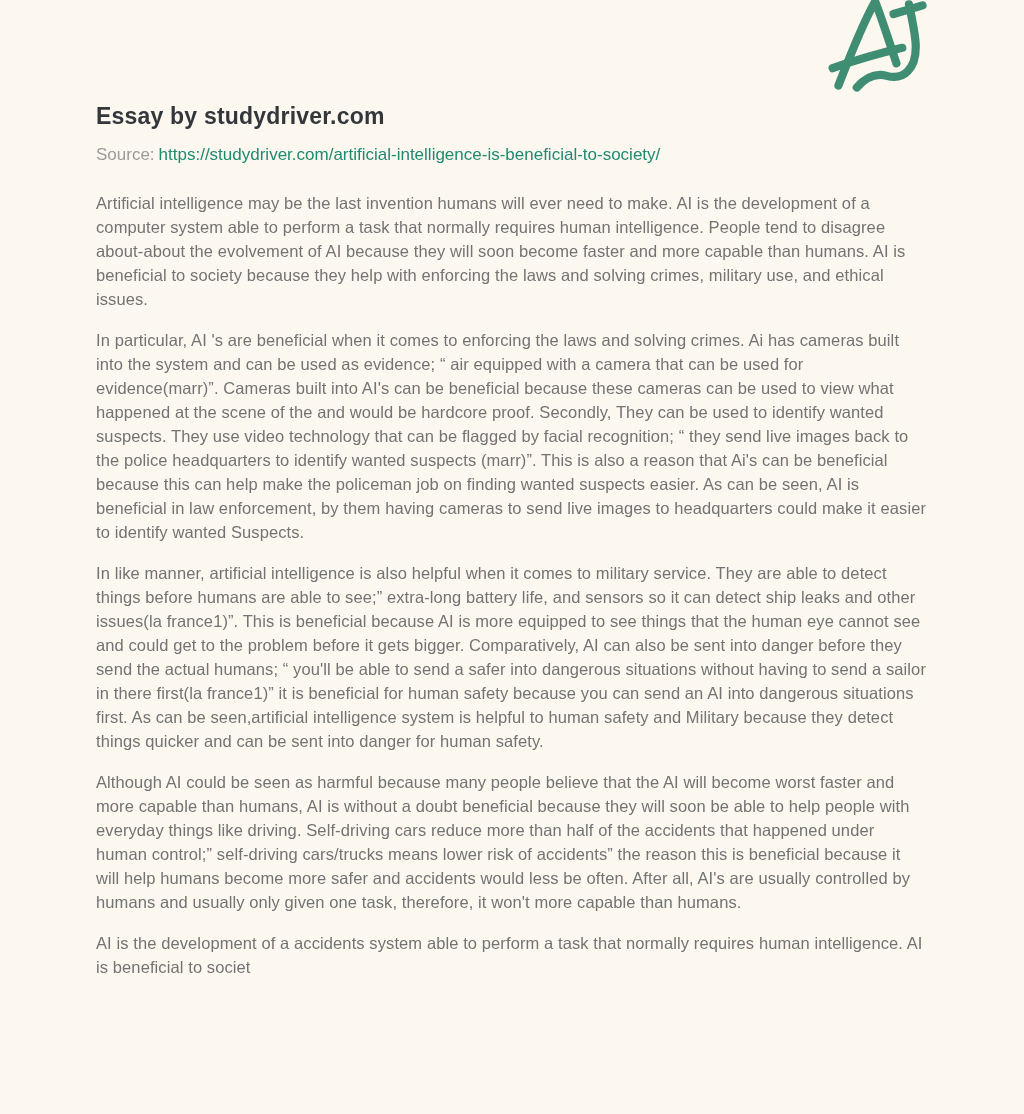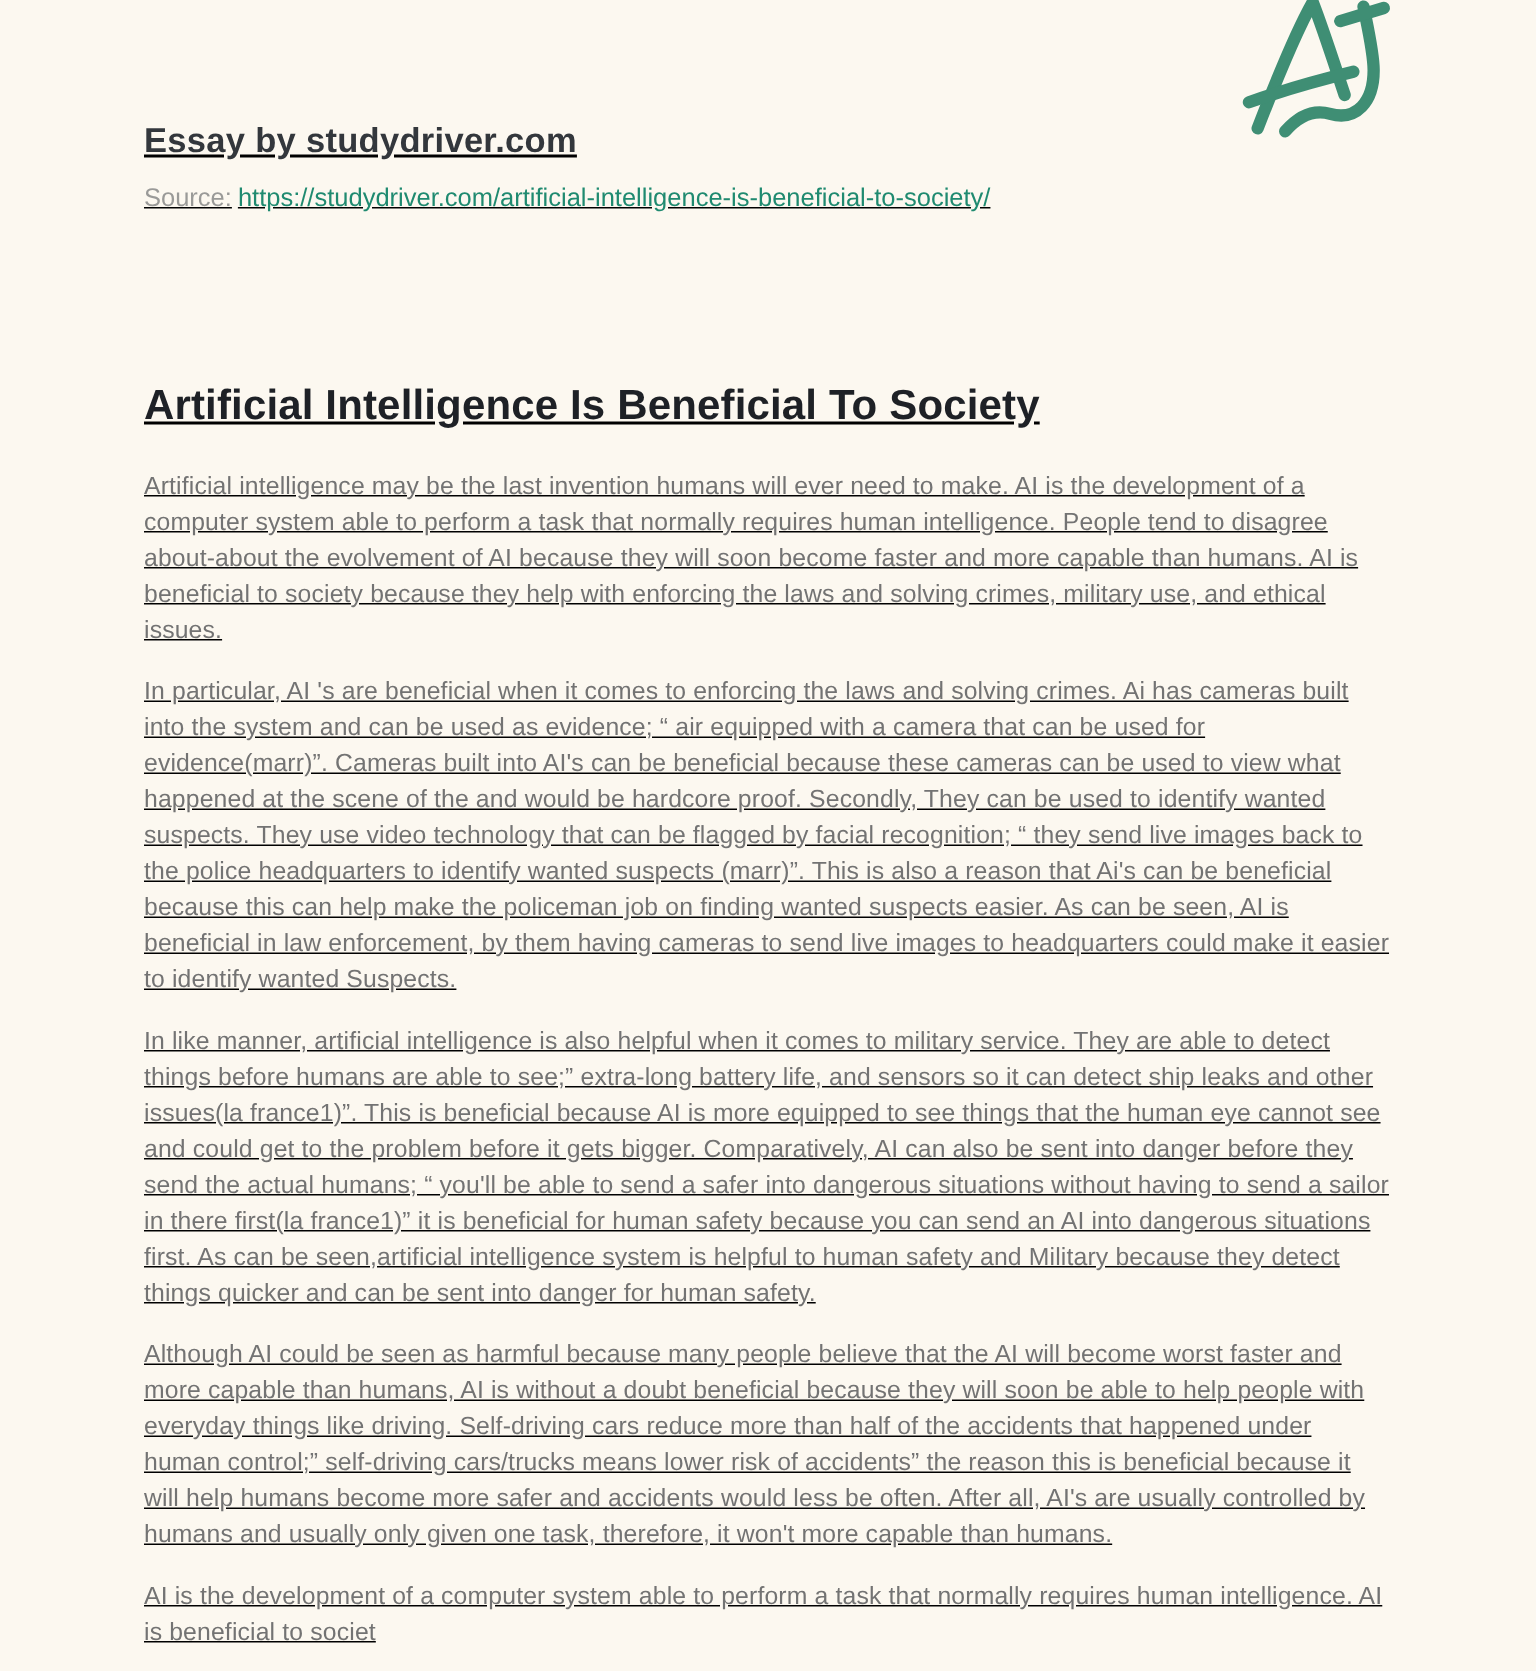--- a/index.html
+++ b/index.html
@@ -11,22 +11,21 @@
     height: 1114px;
     background: #fcf8f0;
     font-family: "Liberation Sans", "DejaVu Sans", sans-serif;
     overflow: hidden;
     position: relative;
   }
   .page {
     position: relative;
     width: 832px;
     margin: 0 auto;
-    padding-top: 80px;
-    text-decoration: underline;
+    padding-top: 103px;
   }
   .site-title {
     font-size: 23px;
     font-weight: 700;
     color: #33373c;
     letter-spacing: 0.2px;
     margin: 0;
   }
   .source-line {
     margin-top: 15px;
@@ -85,24 +84,23 @@
 
           <path d="M90 19 C 93 34, 97 51, 97 63 C 97 85, 85 98, 67 93 C 53 89, 43 97, 36 105"></path>
 
           <path d="M74 29 C 84 26, 94 23, 104 20"></path>
         </g>
       </svg>
     </div>
   </header>
 
   <article>
-    <h2 class="essay-title">Artificial Intelligence Is Beneficial To Society</h2>
 
     <div class="essay-body">
       <p>Artificial intelligence may be the last invention humans will ever need to make. AI is the development of a computer system able to perform a task that normally requires human intelligence. People tend to disagree about-about the evolvement of AI because they will soon become faster and more capable than humans. AI is beneficial to society because they help with enforcing the laws and solving crimes, military use, and ethical issues.</p>
       <p>In particular, AI 's are beneficial when it comes to enforcing the laws and solving crimes. Ai has cameras built into the system and can be used as evidence; “ air equipped with a camera that can be used for evidence(marr)”. Cameras built into AI's can be beneficial because these cameras can be used to view what happened at the scene of the and would be hardcore proof. Secondly, They can be used to identify wanted suspects. They use video technology that can be flagged by facial recognition; “ they send live images back to the police headquarters to identify wanted suspects (marr)”. This is also a reason that Ai's can be beneficial because this can help make the policeman job on finding wanted suspects easier. As can be seen, AI is beneficial in law enforcement, by them having cameras to send live images to headquarters could make it easier to identify wanted Suspects.</p>
       <p>In like manner, artificial intelligence is also helpful when it comes to military service. They are able to detect things before humans are able to see;” extra-long battery life, and sensors so it can detect ship leaks and other issues(la france1)”. This is beneficial because AI is more equipped to see things that the human eye cannot see and could get to the problem before it gets bigger. Comparatively, AI can also be sent into danger before they send the actual humans; “ you'll be able to send a safer into dangerous situations without having to send a sailor in there first(la france1)” it is beneficial for human safety because you can send an AI into dangerous situations first. As can be seen,artificial intelligence system is helpful to human safety and Military because they detect things quicker and can be sent into danger for human safety.</p>
       <p>Although AI could be seen as harmful because many people believe that the AI will become worst faster and more capable than humans, AI is without a doubt beneficial because they will soon be able to help people with everyday things like driving. Self-driving cars reduce more than half of the accidents that happened under human control;” self-driving cars/trucks means lower risk of accidents” the reason this is beneficial because it will help humans become more safer and accidents would less be often. After all, AI's are usually controlled by humans and usually only given one task, therefore, it won't more capable than humans.</p>
-      <p>AI is the development of a computer system able to perform a task that normally requires human intelligence. AI is beneficial to societ</p>
+      <p>AI is the development of a accidents system able to perform a task that normally requires human intelligence. AI is beneficial to societ</p>
     </div>
   </article>
 
 </div>
 
 </body></html>

